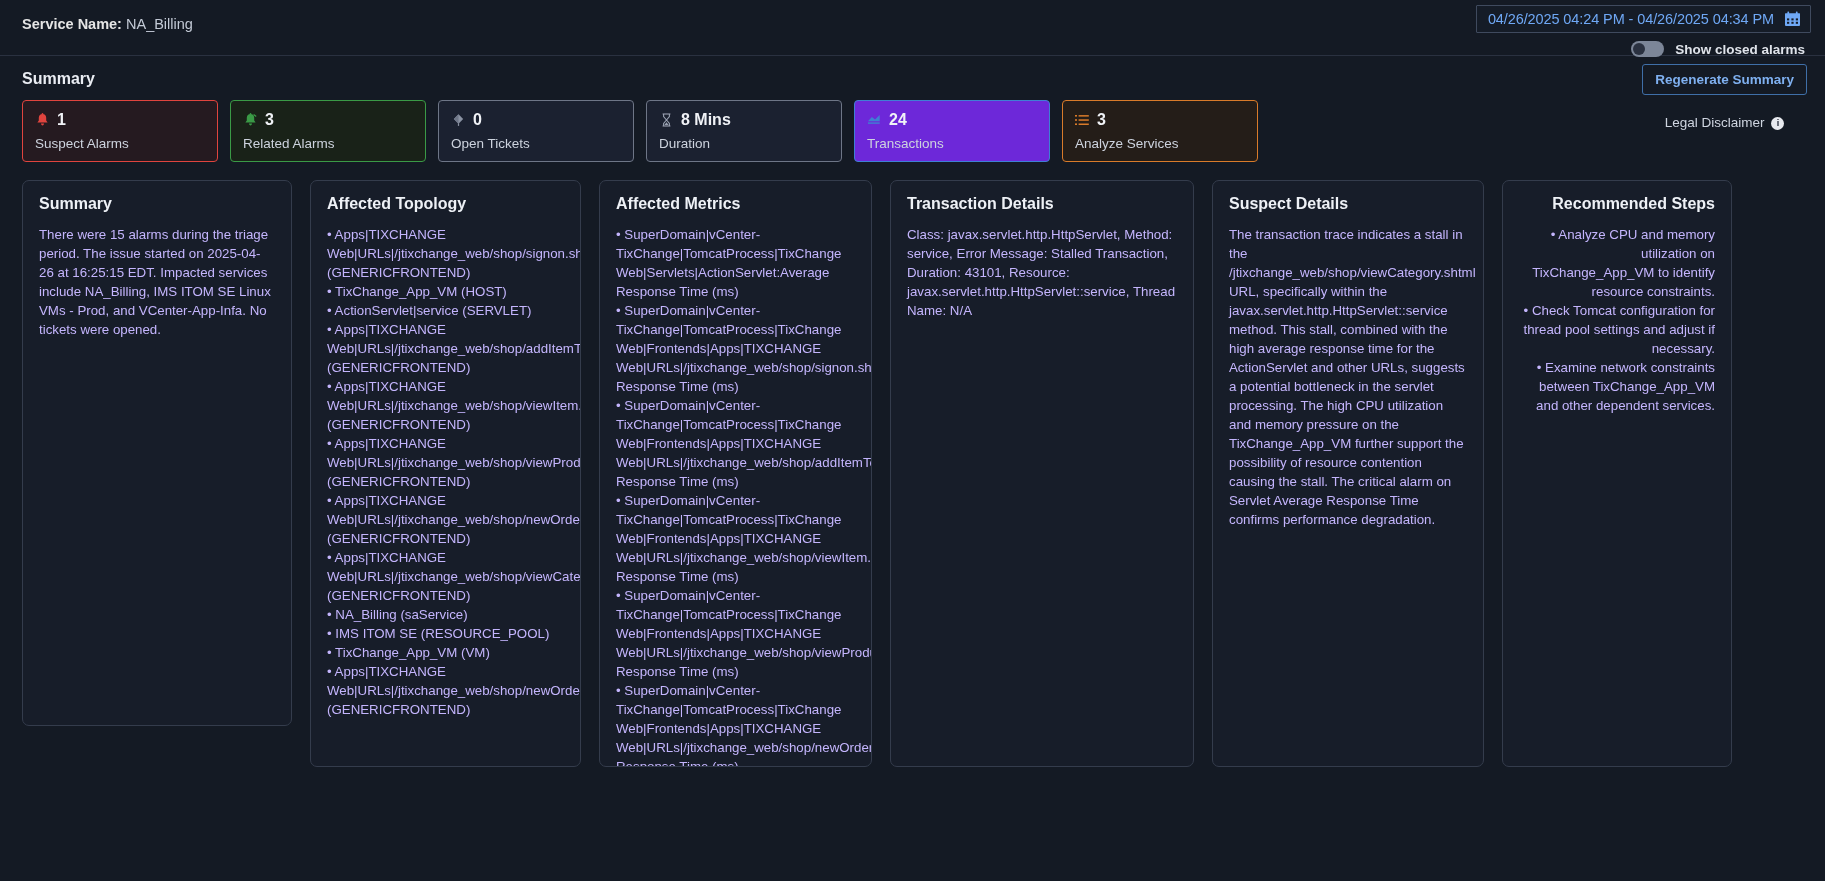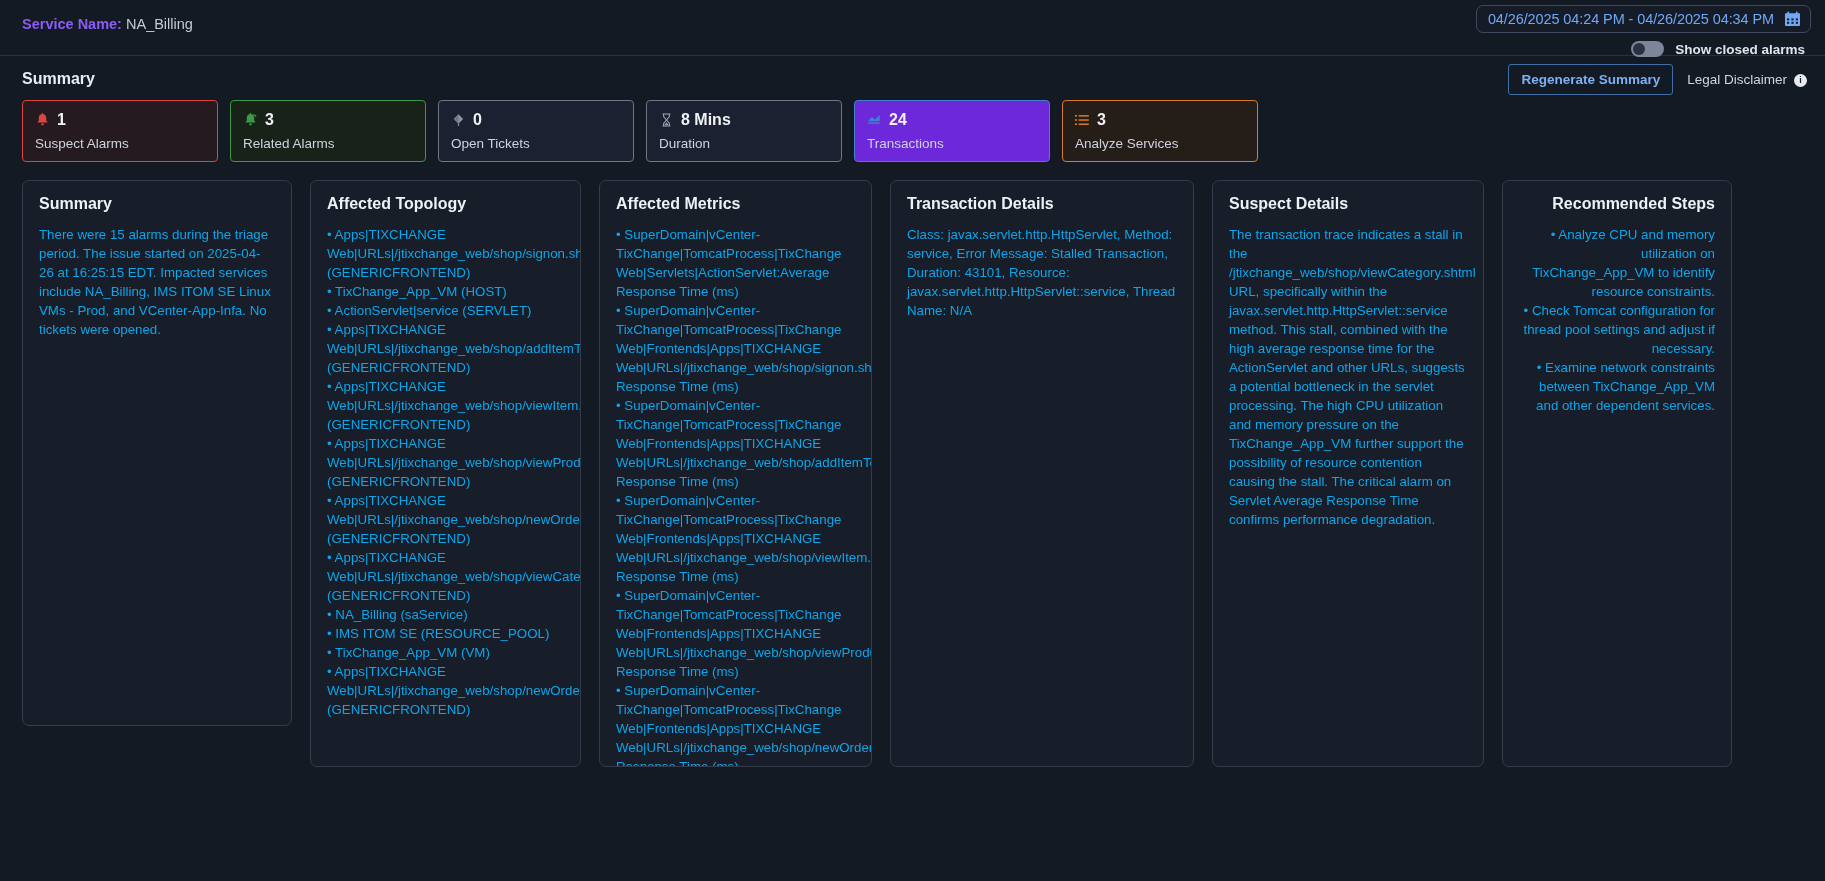--- a/index.html
+++ b/index.html
@@ -15,30 +15,30 @@
   
   .topbar {
     height: 56px;
     position: relative;
     border-bottom: 1px solid #2a3140;
   }
   .svc-name {
     position: absolute; left: 22px; top: 16px;
     font-size: 14.5px; white-space: nowrap;
   }
-  .svc-name .lbl { font-weight: bold; color: #8b5cf6; }
+  .svc-name .lbl { font-weight: bold; color: #e5e5e5; }
   .svc-name .val { color: #c3cad6; }
 
   .daterange-wrap {
     position: absolute; right: 14px; top: 5px;
     display: flex; flex-direction: column; align-items: flex-end;
   }
   .daterange {
     display: flex; align-items: center; gap: 10px;
-    border: 1px solid #3f4a5e; border-radius: 7px;
+    border: 1px solid #3f4a5e; border-radius: 1px;
     padding: 5px 9px 5px 11px;
     background: #151c27;
   }
   .daterange .dr-text {
     color: #6fa8f5; font-size: 14.5px; white-space: nowrap;
     letter-spacing: -0.1px;
   }
   .cal-icon { width: 17px; height: 16px; position: relative; display:block; }
   .cal-icon svg { display:block; }
 
@@ -60,21 +60,21 @@
   
   .summary-head {
     position: relative;
     padding: 14px 22px 0 22px;
     height: 40px;
   }
   .summary-title { font-size: 16px; font-weight: bold; color: #e9ecf2; }
 
   .summary-actions {
     position: absolute; right: 18px; top: 8px;
-    display: flex; align-items: center; gap: 14px;
+    display: flex; align-items: center; gap: 20px; flex-direction: column;
   }
   .btn-regen {
     border: 1px solid #3f6fa8; border-radius: 3px;
     background: transparent; color: #7fb0f0;
     font-size: 13.5px; font-weight: bold;
     padding: 7px 12px; cursor: pointer;
     font-family: "Liberation Sans", sans-serif;
     white-space: nowrap;
   }
   .legal {
@@ -125,21 +125,21 @@
     border-radius: 7px;
     background: #171d29;
     padding: 14px 16px 14px 16px;
     overflow: hidden;
   }
   .card-title {
     font-size: 16px; font-weight: bold; color: #eef1f6;
     margin-bottom: 12px; white-space: nowrap;
   }
   .card-body {
-    font-size: 13.3px; line-height: 19px; color: #0ea5e9;
+    font-size: 13.3px; line-height: 19px; color: #c4b5fd;
   }
   .card-body p { margin: 0; }
 
   
   .card.c-summary   { width: 270px; height: 546px; }
   .card.c-topology  { width: 271px; height: 587px; }
   .card.c-metrics   { width: 273px; height: 587px; }
   .card.c-trans     { width: 304px; height: 587px; }
   .card.c-suspect   { width: 272px; height: 587px; }
   .card.c-steps     { width: 230px; height: 587px; text-align: right; }

